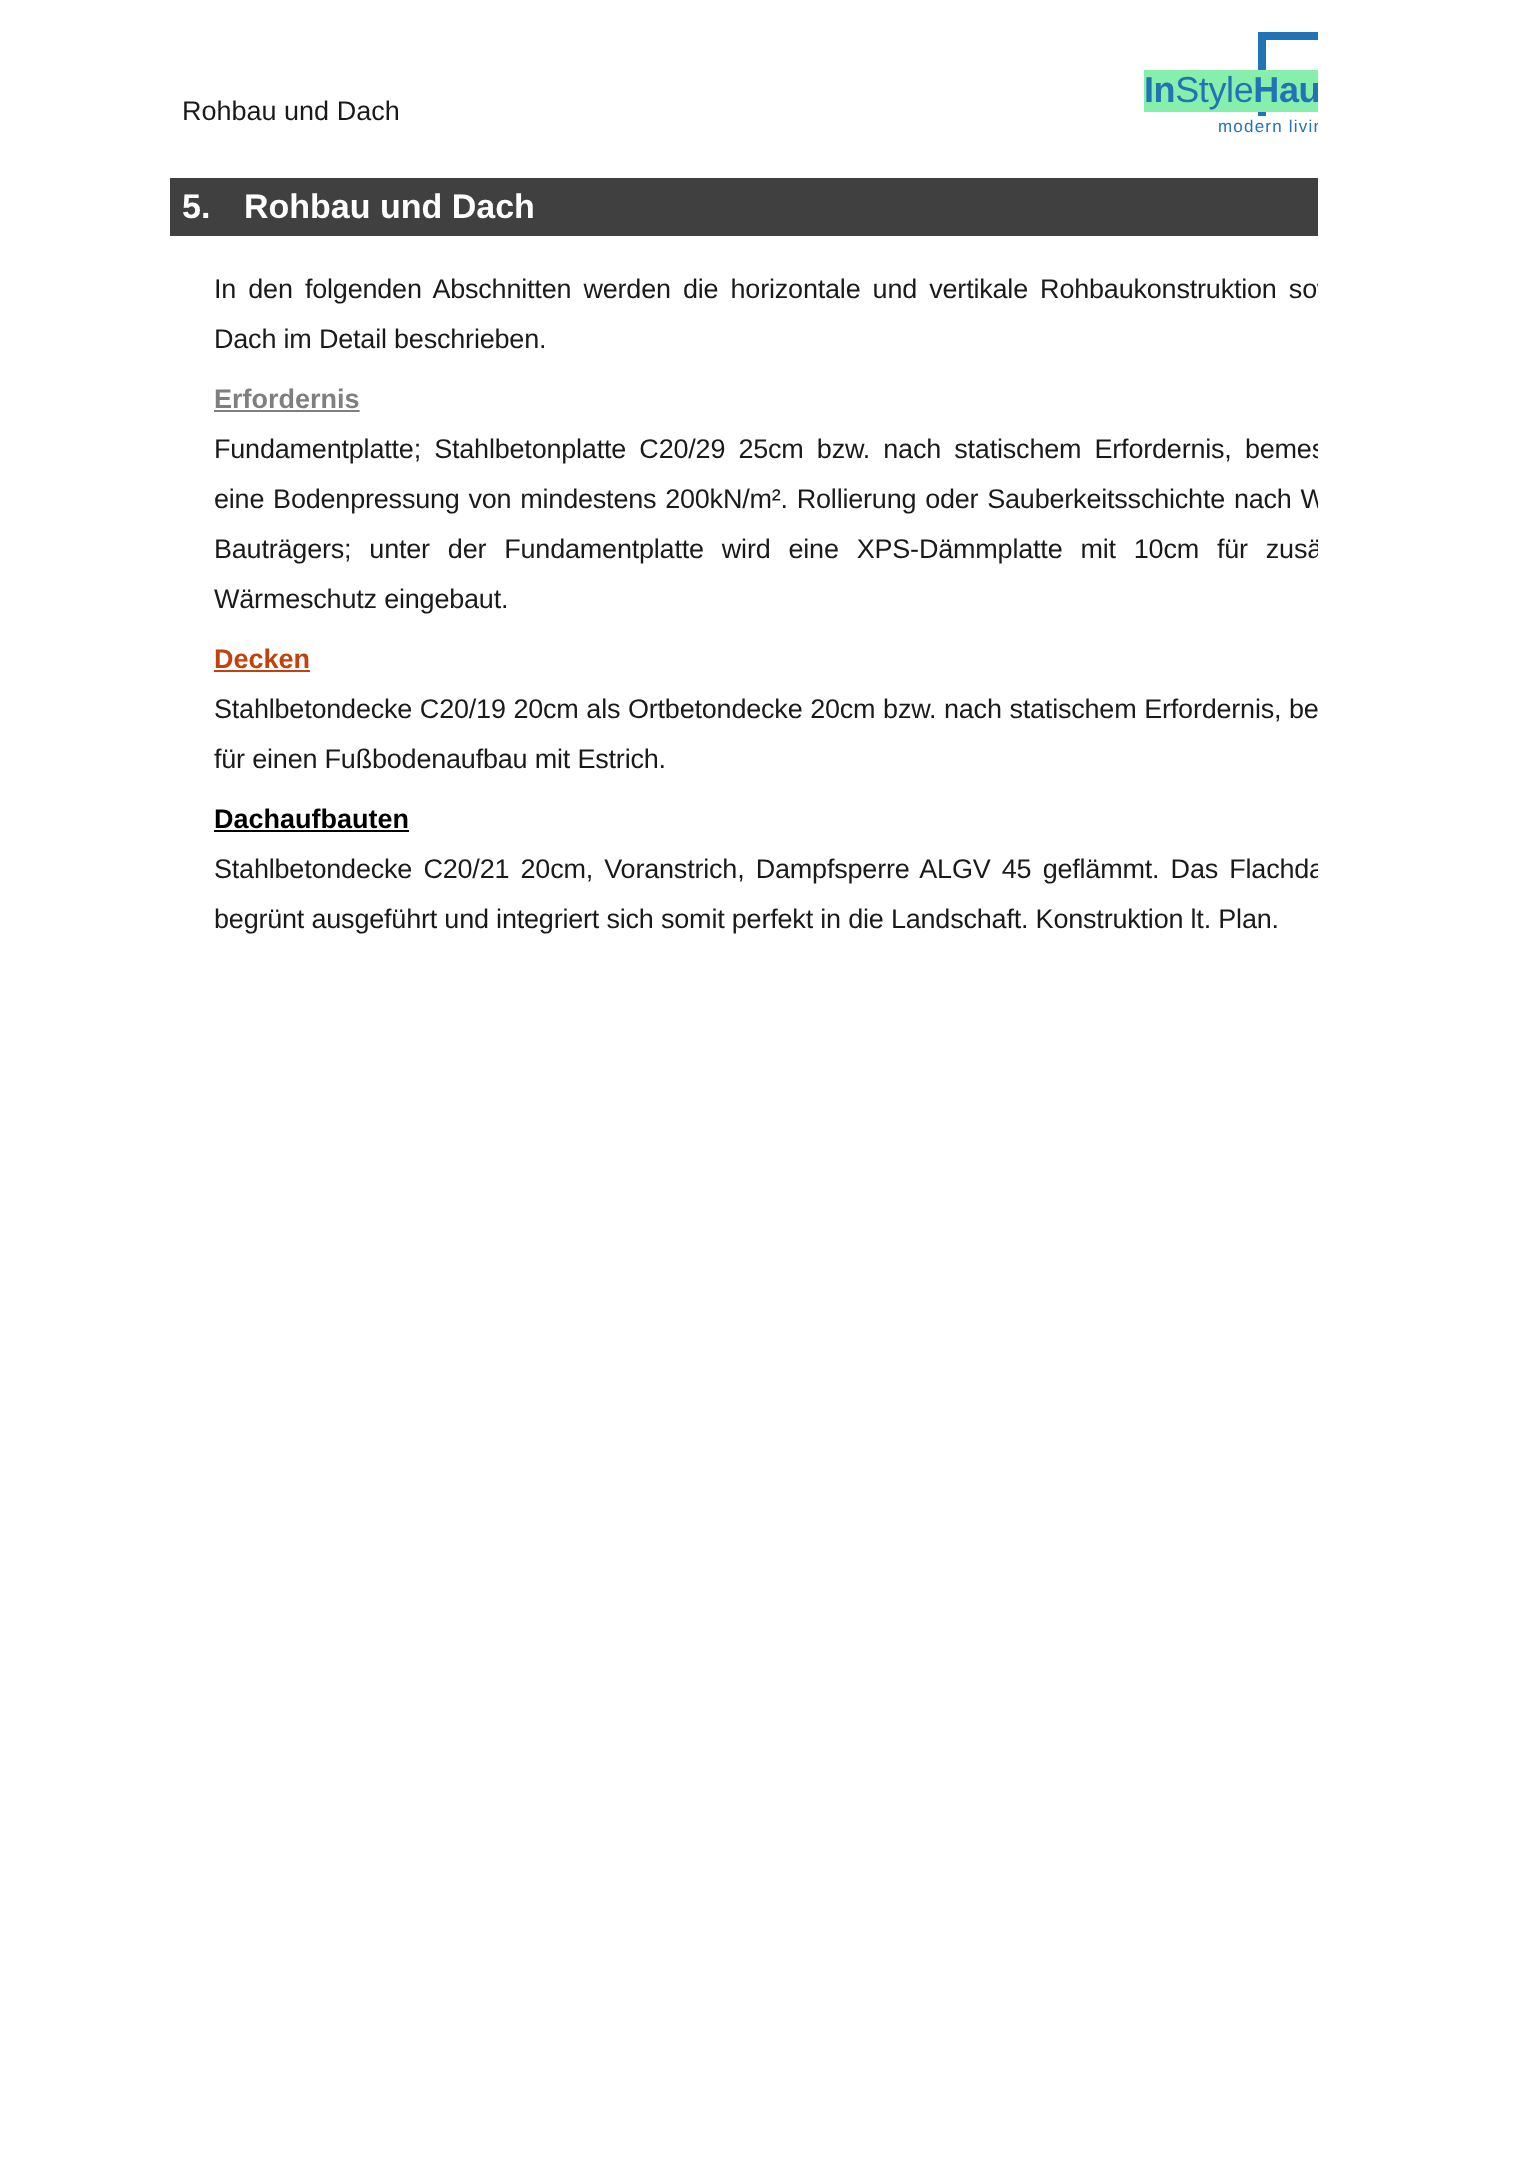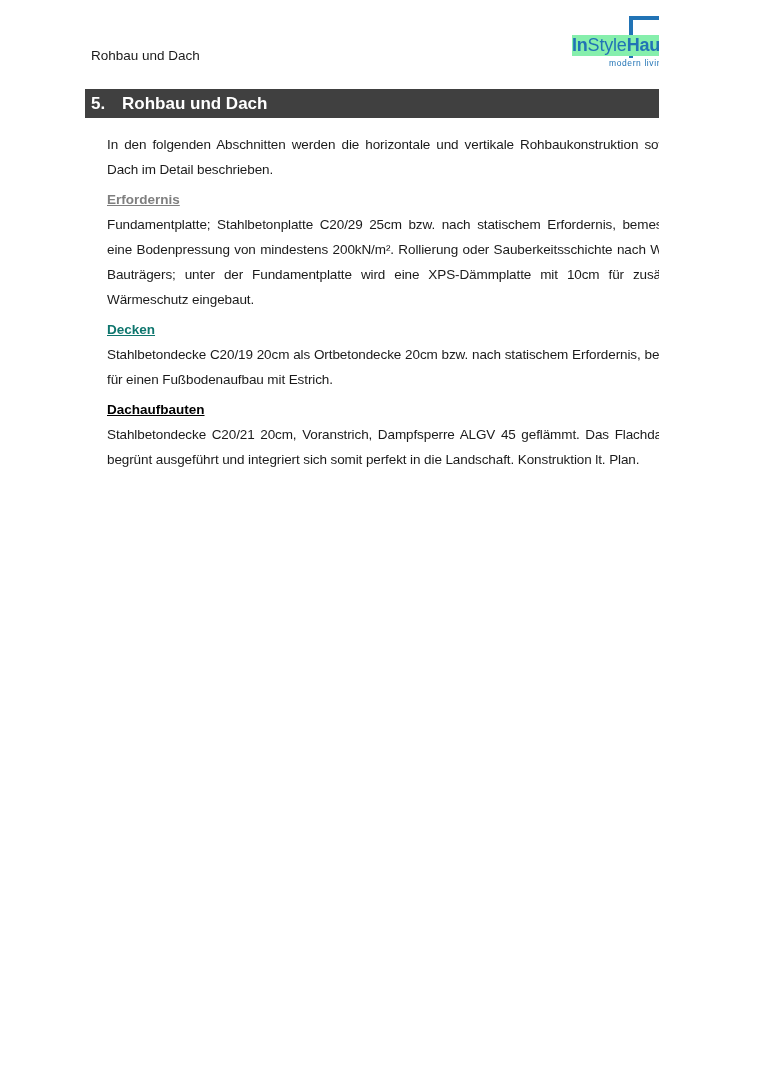--- a/index.html
+++ b/index.html
@@ -72,21 +72,21 @@
   <div class="section-bar" style="background-color: #404040; color: rgb(255, 255, 255);">
     <span class="sec-num">5.</span><span class="sec-title">Rohbau und Dach</span>
   </div>
 
   <div class="content">
     <p class="body">In den folgenden Abschnitten werden die horizontale und vertikale Rohbaukonstruktion sowie das Dach im Detail beschrieben.</p>
 
     <h3 class="sub" style="color: rgb(127, 127, 127);">Erfordernis</h3>
     <p class="body">Fundamentplatte; Stahlbetonplatte C20/29 25cm bzw. nach statischem Erfordernis, bemessen für eine Bodenpressung von mindestens 200kN/m². Rollierung oder Sauberkeitsschichte nach Wahl des Bauträgers; unter der Fundamentplatte wird eine XPS-Dämmplatte mit 10cm für zusätzlichen Wärmeschutz eingebaut.</p>
 
-    <h3 class="sub" style="color: #0f766e; text-decoration: underline;">Decken</h3>
+    <h3 class="sub" style="color: #c2410c; text-decoration: underline;">Decken</h3>
     <p class="body">Stahlbetondecke C20/19 20cm als Ortbetondecke 20cm bzw. nach statischem Erfordernis, bemessen für einen Fußbodenaufbau mit Estrich.</p>
 
     <h3 class="sub" style="color: #000000;">Dachaufbauten</h3>
     <p class="body">Stahlbetondecke C20/21 20cm, Voranstrich, Dampfsperre ALGV 45 geflämmt. Das Flachdach wird begrünt ausgeführt und integriert sich somit perfekt in die Landschaft. Konstruktion lt. Plan.</p>
   </div>
 
   <div class="footer">
     <div class="footer-rule" style="background-color: rgb(155, 187, 89);"></div>
     <div class="page-number">8</div>
   </div>

